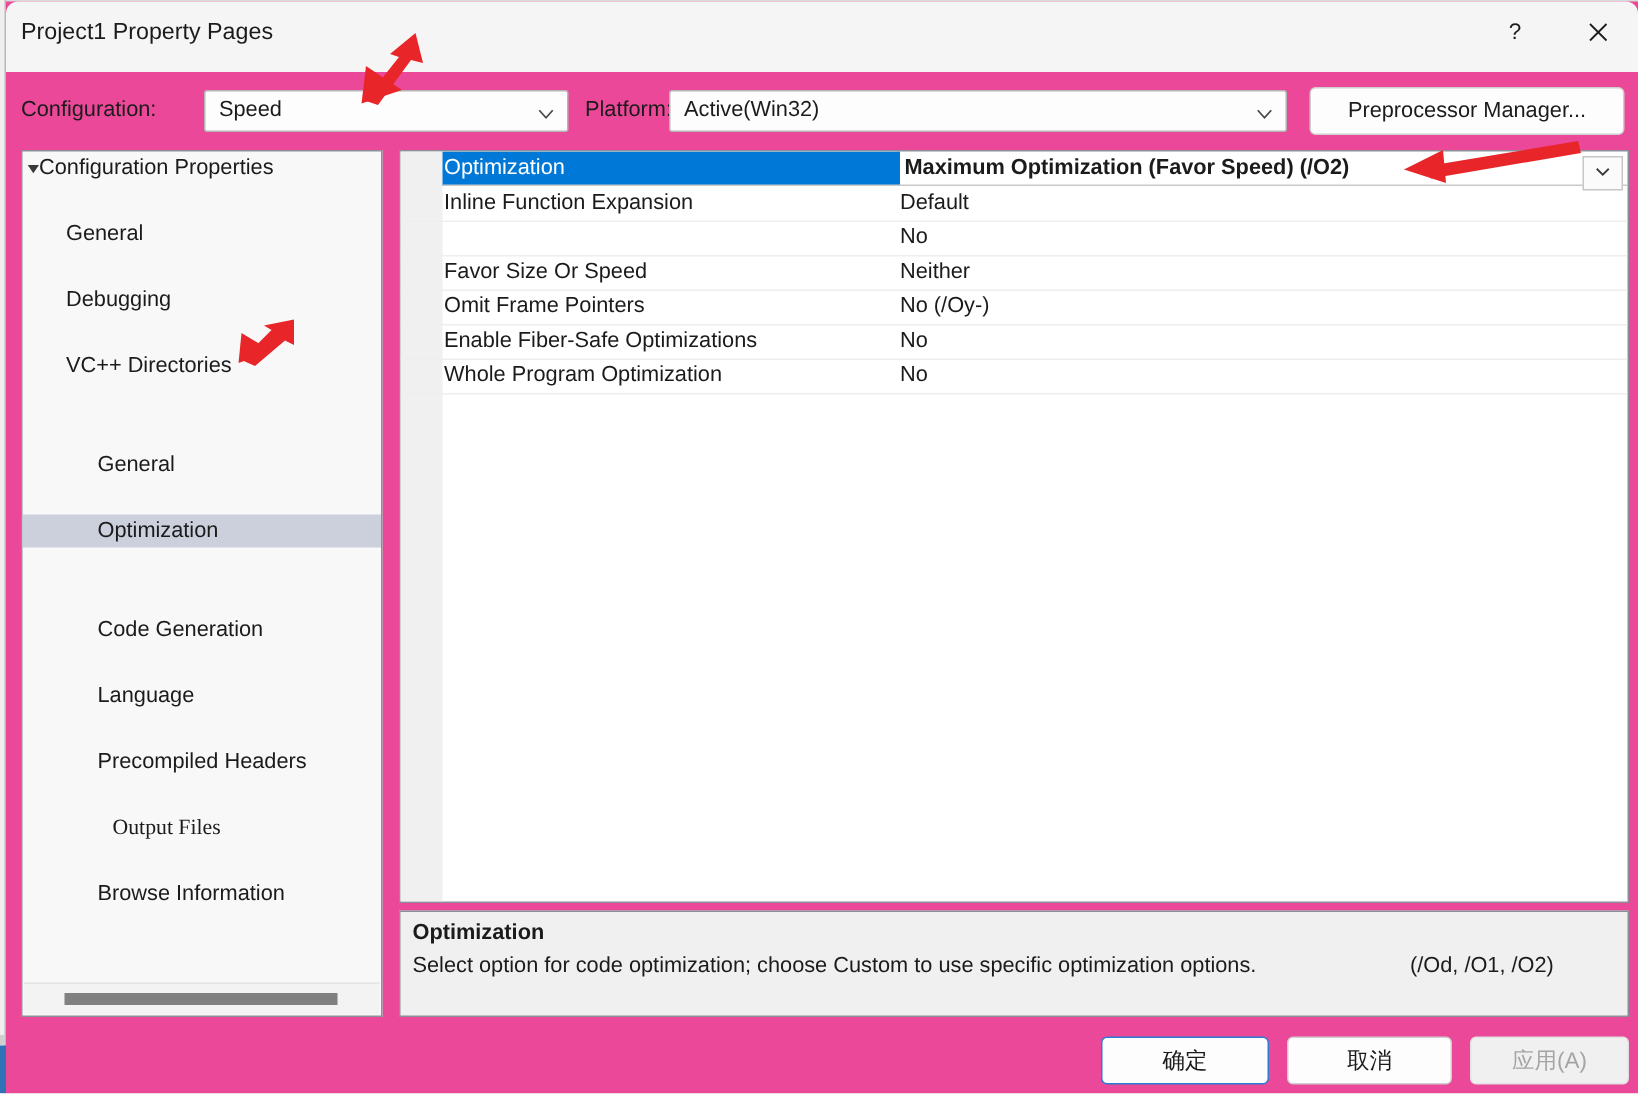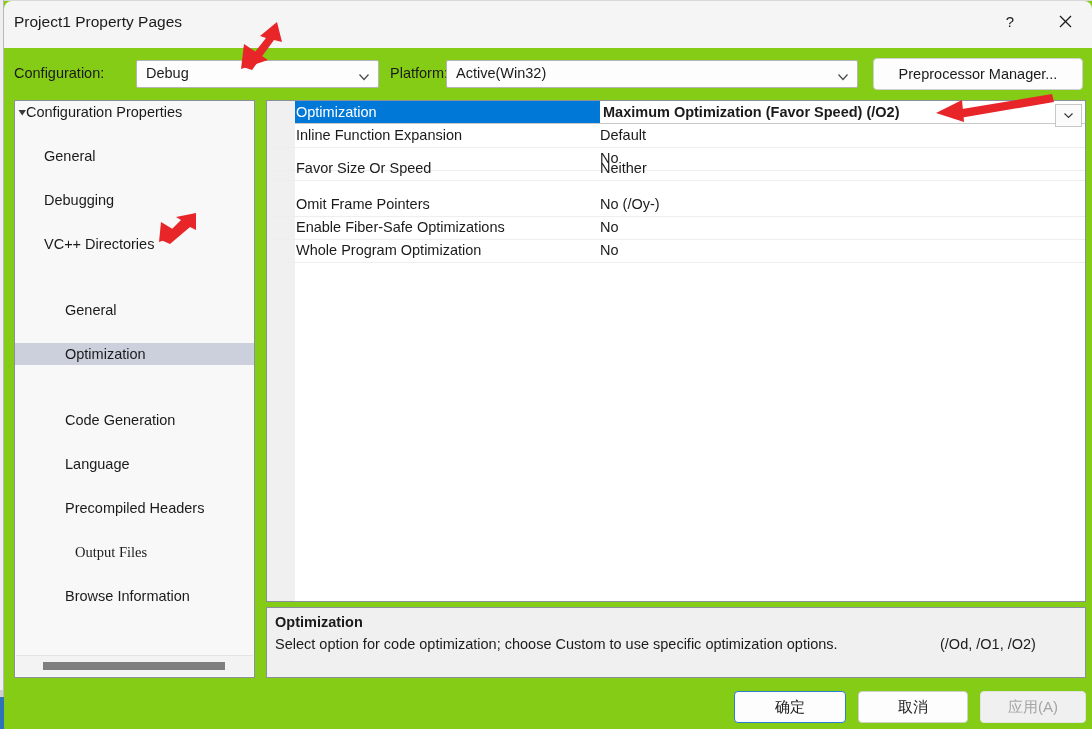--- a/index.html
+++ b/index.html
@@ -30,21 +30,21 @@
     position: absolute;
     left: 0px; top: 690px; width: 3px; height: 7px;
     background: #cfcfcf;
   }
 
   
   .dialog {
     position: absolute;
     left: 4px; top: 0px;
     width: 1088px; height: 729px;
-    background: #84cc16;
+    background: #ec4899;
     border-top: 1px solid #d9d9d9;
     box-sizing: border-box;
   }
   .titlebar {
     position: absolute;
     left: 0; top: 0; width: 1088px; height: 47px;
     background: #f5f5f5;
     border-top-left-radius: 8px;
     border-top-right-radius: 8px;
   }
@@ -303,21 +303,21 @@
           <svg width="13" height="13" viewBox="0 0 13 13">
             <line x1="1" y1="1" x2="12" y2="12" stroke="#1b1b1b" stroke-width="1.2"></line>
             <line x1="12" y1="1" x2="1" y2="12" stroke="#1b1b1b" stroke-width="1.2"></line>
           </svg>
         </span>
       </div>
     </div>
 
     <div class="label" id="lbl-config">Configuration:</div>
     <div class="combo" id="combo-config">
-      <div class="val">Debug</div>
+      <div class="val">Speed</div>
       <span class="chev">
         <svg width="12" height="12" viewBox="0 0 12 12">
           <polyline points="1.5,3.5 6,8.5 10.5,3.5" fill="none" stroke="#4a4a4a" stroke-width="1.2"></polyline>
         </svg>
       </span>
     </div>
 
     <div class="label" id="lbl-platform">Platform:</div>
     <div class="combo" id="combo-platform">
       <div class="val">Active(Win32)</div>
@@ -389,21 +389,21 @@
                 </svg></span>
             </div>
           </div>
           <div class="grid-row" style="top: 23px;">
             <div class="name">Inline Function Expansion</div>
             <div class="value">Default</div>
           </div>
           <div class="grid-row" style="top: 46px;">
             <div class="value">No</div>
           </div>
-          <div class="grid-row" style="top: 56px; text-align: right;">
+          <div class="grid-row" style="top: 69px; text-align: right;">
             <div class="name">Favor Size Or Speed</div>
             <div class="value">Neither</div>
           </div>
           <div class="grid-row" style="top: 92px;">
             <div class="name">Omit Frame Pointers</div>
             <div class="value">No (/Oy-)</div>
           </div>
           <div class="grid-row" style="top: 115px;">
             <div class="name">Enable Fiber-Safe Optimizations</div>
             <div class="value">No</div>

